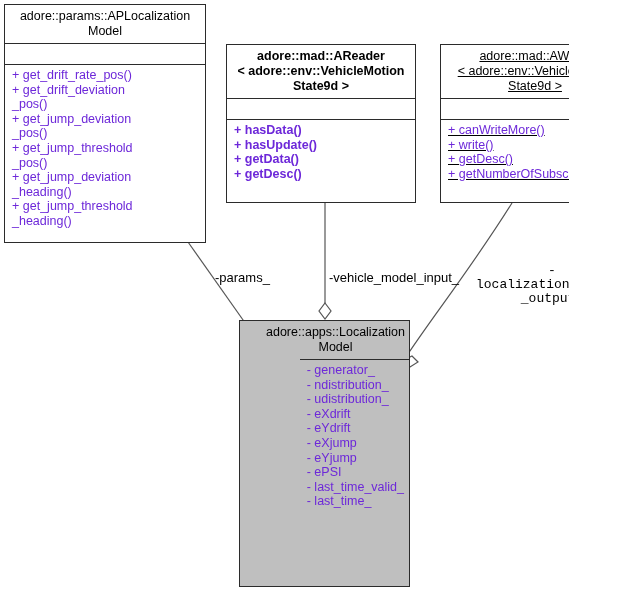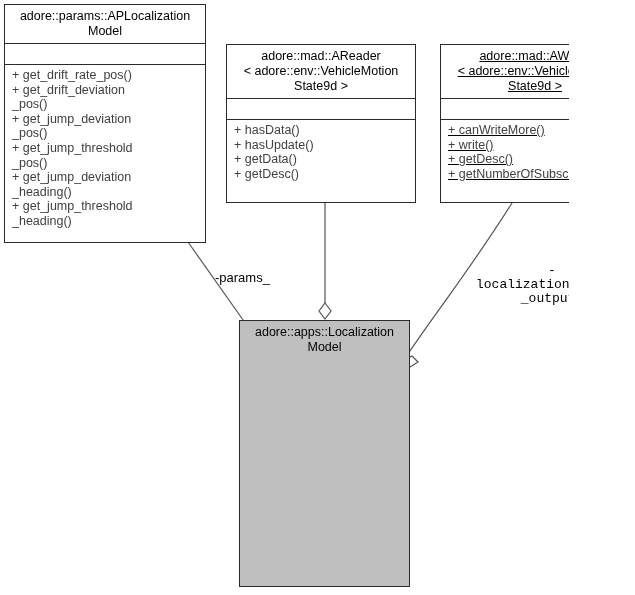--- a/index.html
+++ b/index.html
@@ -49,21 +49,21 @@
     min-height: 21px;
   }
   .cls-name {
     font-size: 12.5px;
     color: #000000;
     line-height: 15px;
     white-space: pre-line;
   }
   .member {
     font-size: 12.5px;
-    color: #404040;
+    color: #6d28d9;
     line-height: 14.6px;
     white-space: pre-line;
   }
   .edge-label {
     position: absolute;
     font-size: 13px;
     color: #000000;
     line-height: 14px;
     white-space: pre-line;
   }
@@ -111,21 +111,21 @@
 _pos()
 + get_jump_threshold
 _pos()
 + get_jump_deviation
 _heading()
 + get_jump_threshold
 _heading()</div>
     </div>
   </div>
 
-  <div class="uml-box" style="left:226px; top:44px; width:190px; height:159px;">
+  <div class="uml-box" style="left:226px; top:44px; width:190px; height:159px;font-weight:bold;">
     <div class="compartment title">
       <div class="cls-name">adore::mad::AReader
 &lt; adore::env::VehicleMotion
 State9d &gt;</div>
     </div>
     <div class="compartment sep empty">
       <div class="member"></div>
     </div>
     <div class="compartment sep">
       <div class="member">+ hasData()
@@ -145,26 +145,39 @@
       <div class="member"></div>
     </div>
     <div class="compartment sep">
       <div class="member">+ canWriteMore()
 + write()
 + getDesc()
 + getNumberOfSubscribers()</div>
     </div>
   </div>
 
-  <div class="uml-box filled" style="left:239px; top:320px; width:171px; height:267px;">
+  <div class="uml-box filled" style="left:239px; top:320px; width:171px; height:267px;align-items:flex-end;">
     <div class="compartment title">
       <div class="cls-name">adore::apps::Localization
 Model</div>
+    </div>
+    <div class="compartment sep">
+      <div class="member">- generator_
+- ndistribution_
+- udistribution_
+- eXdrift
+- eYdrift
+- eXjump
+- eYjump
+- ePSI
+- last_time_valid_
+- last_time_</div>
     </div>
   </div>
 
   <div class="edge-label" style="left:215px; top:271px;">-params_</div>
 
+  <div class="edge-label" style="left:329px; top:271px;">-vehicle_model_input_</div>
 
   <div class="edge-label ctr" style="left:476px; top:264px; width:152px;">-localization_estimate
 _output_</div>
 
 </div>
 
 </body></html>

